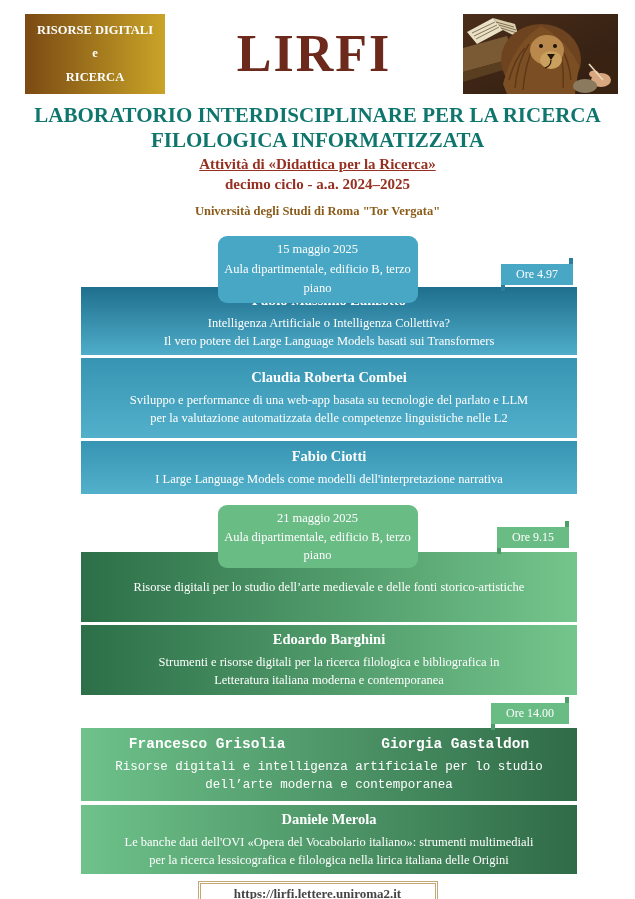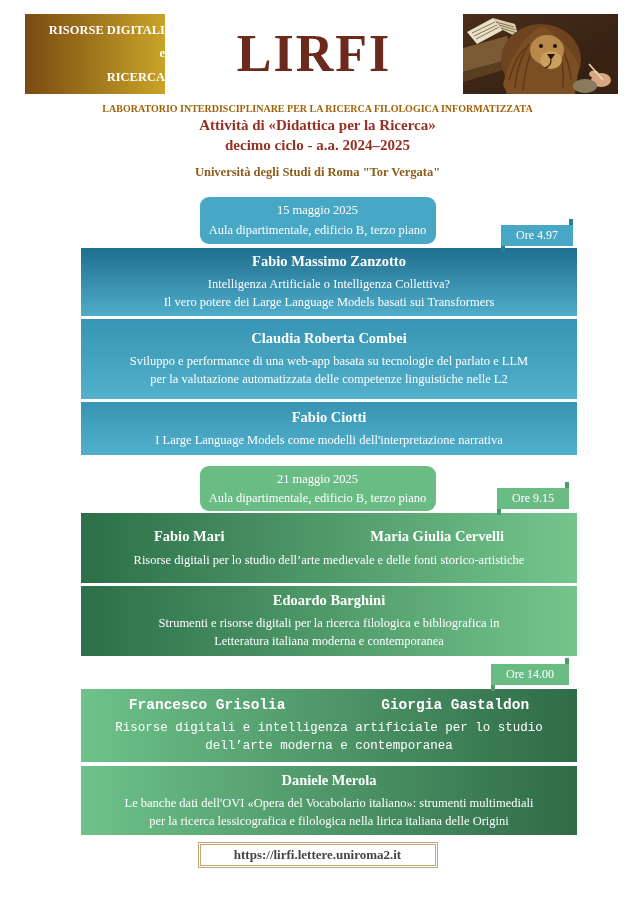--- a/index.html
+++ b/index.html
@@ -4,35 +4,35 @@
 <style>
   * { margin:0; padding:0; box-sizing:border-box; }
   body { background:#888; font-family:"Liberation Serif","DejaVu Serif",serif; }
   .page { width:635px; height:899px; background:#ffffff; margin:0 auto; position:relative; overflow:hidden; }
 
   
   .header-row { display:flex; align-items:flex-start; padding:14px 17px 0 25px; }
   .badge { width:140px; height:80px; flex:0 0 140px;
            background:linear-gradient(90deg,#7a4a13,#c9a427);
            color:#fff; display:flex; flex-direction:column; justify-content:center;
-           text-align:center; font-weight:bold; font-size:12.5px; line-height:1.85;align-items:flex-end; }
+           text-align:center; font-weight:bold; font-size:12.5px; line-height:1.85; }
   .lirfi { flex:1; text-align:center; font-size:52px; font-weight:bold;
            color:#6d2a1c; letter-spacing:2px; line-height:80px; }
   .artwork { width:155px; height:80px; flex:0 0 155px; }
 
-  .title1 { margin-top:9px; font-size:10px; font-weight:bold; color:#a16207; text-align:center; }
-  .title2 { margin-top:3px; font-size:15px;  font-weight:bold; color:#963122; text-align:center; }
+  .title1 { margin-top:9px; font-size:21px; font-weight:bold; color:#0f766e; text-align:center; }
+  .title2 { margin-top:3px; font-size:15px;  font-weight:bold; color:#963122; text-align:center;text-decoration:underline; }
   .title3 { margin-top:3px; font-size:15px;  font-weight:bold; color:#963122; text-align:center; }
   .dept   { margin-top:9px; font-size:12.5px; font-weight:bold; color:#8a5c1a; text-align:center; line-height:1.55; }
 
   
   .date-row { position:relative; height:46px; }
   .date-row.first { margin-top:15px; }
   .date-row.second { margin-top:11px; height:42px; }
-  .date-chip { width:236px; margin:0 auto; border-radius:9px; color:#fff;
+  .date-chip { width:200px; margin:0 auto; border-radius:9px; color:#fff;
                text-align:center; font-size:12.5px; padding:4px 2px; line-height:1.55; }
   .date-chip.teal  { background:#47a7c4; }
   .date-chip.green { background:#6abc85; line-height:1.45; }
   .ore-chip { position:absolute; color:#fff; font-size:12px; padding:3px 15px; }
   .ore-chip.teal  { background:#47a7c4; right:62px; bottom:-3px; }
   .ore-chip.teal::before  { content:""; position:absolute; right:0; top:-6px; width:4px; height:6px; background:#2a7e9c; }
   .ore-chip.teal::after   { content:""; position:absolute; left:0; bottom:-6px; width:4px; height:6px; background:#2a7e9c; }
   .ore-chip.green { background:#6abc85; right:66px; bottom:-1px; }
   .ore-chip.green::before { content:""; position:absolute; right:0; top:-6px; width:4px; height:6px; background:#4c9e68; }
   .ore-chip.green::after  { content:""; position:absolute; left:0; bottom:-6px; width:4px; height:6px; background:#4c9e68; }
@@ -158,24 +158,20 @@
   <div class="date-row second">
     <div class="date-chip green">
       <div>21 maggio 2025</div>
       <div>Aula dipartimentale, edificio B, terzo piano</div>
     </div>
     <div class="ore-chip green">Ore 9.15</div>
   </div>
 
   <div class="panels">
     <div class="panel green-a">
-      <div class="speakers-row">
-        <div class="speaker">Fabio Mari</div>
-        <div class="speaker">Maria Giulia Cervelli</div>
-      </div>
       <div class="desc">Risorse digitali per lo studio dell’arte medievale e delle fonti storico-artistiche</div>
     </div>
     <div class="panel green-b">
       <div class="speaker">Edoardo Barghini</div>
       <div class="desc">Strumenti e risorse digitali per la ricerca filologica e bibliografica in</div>
       <div class="desc">Letteratura italiana moderna e contemporanea</div>
     </div>
   </div>
 
   <div class="ore-row">

